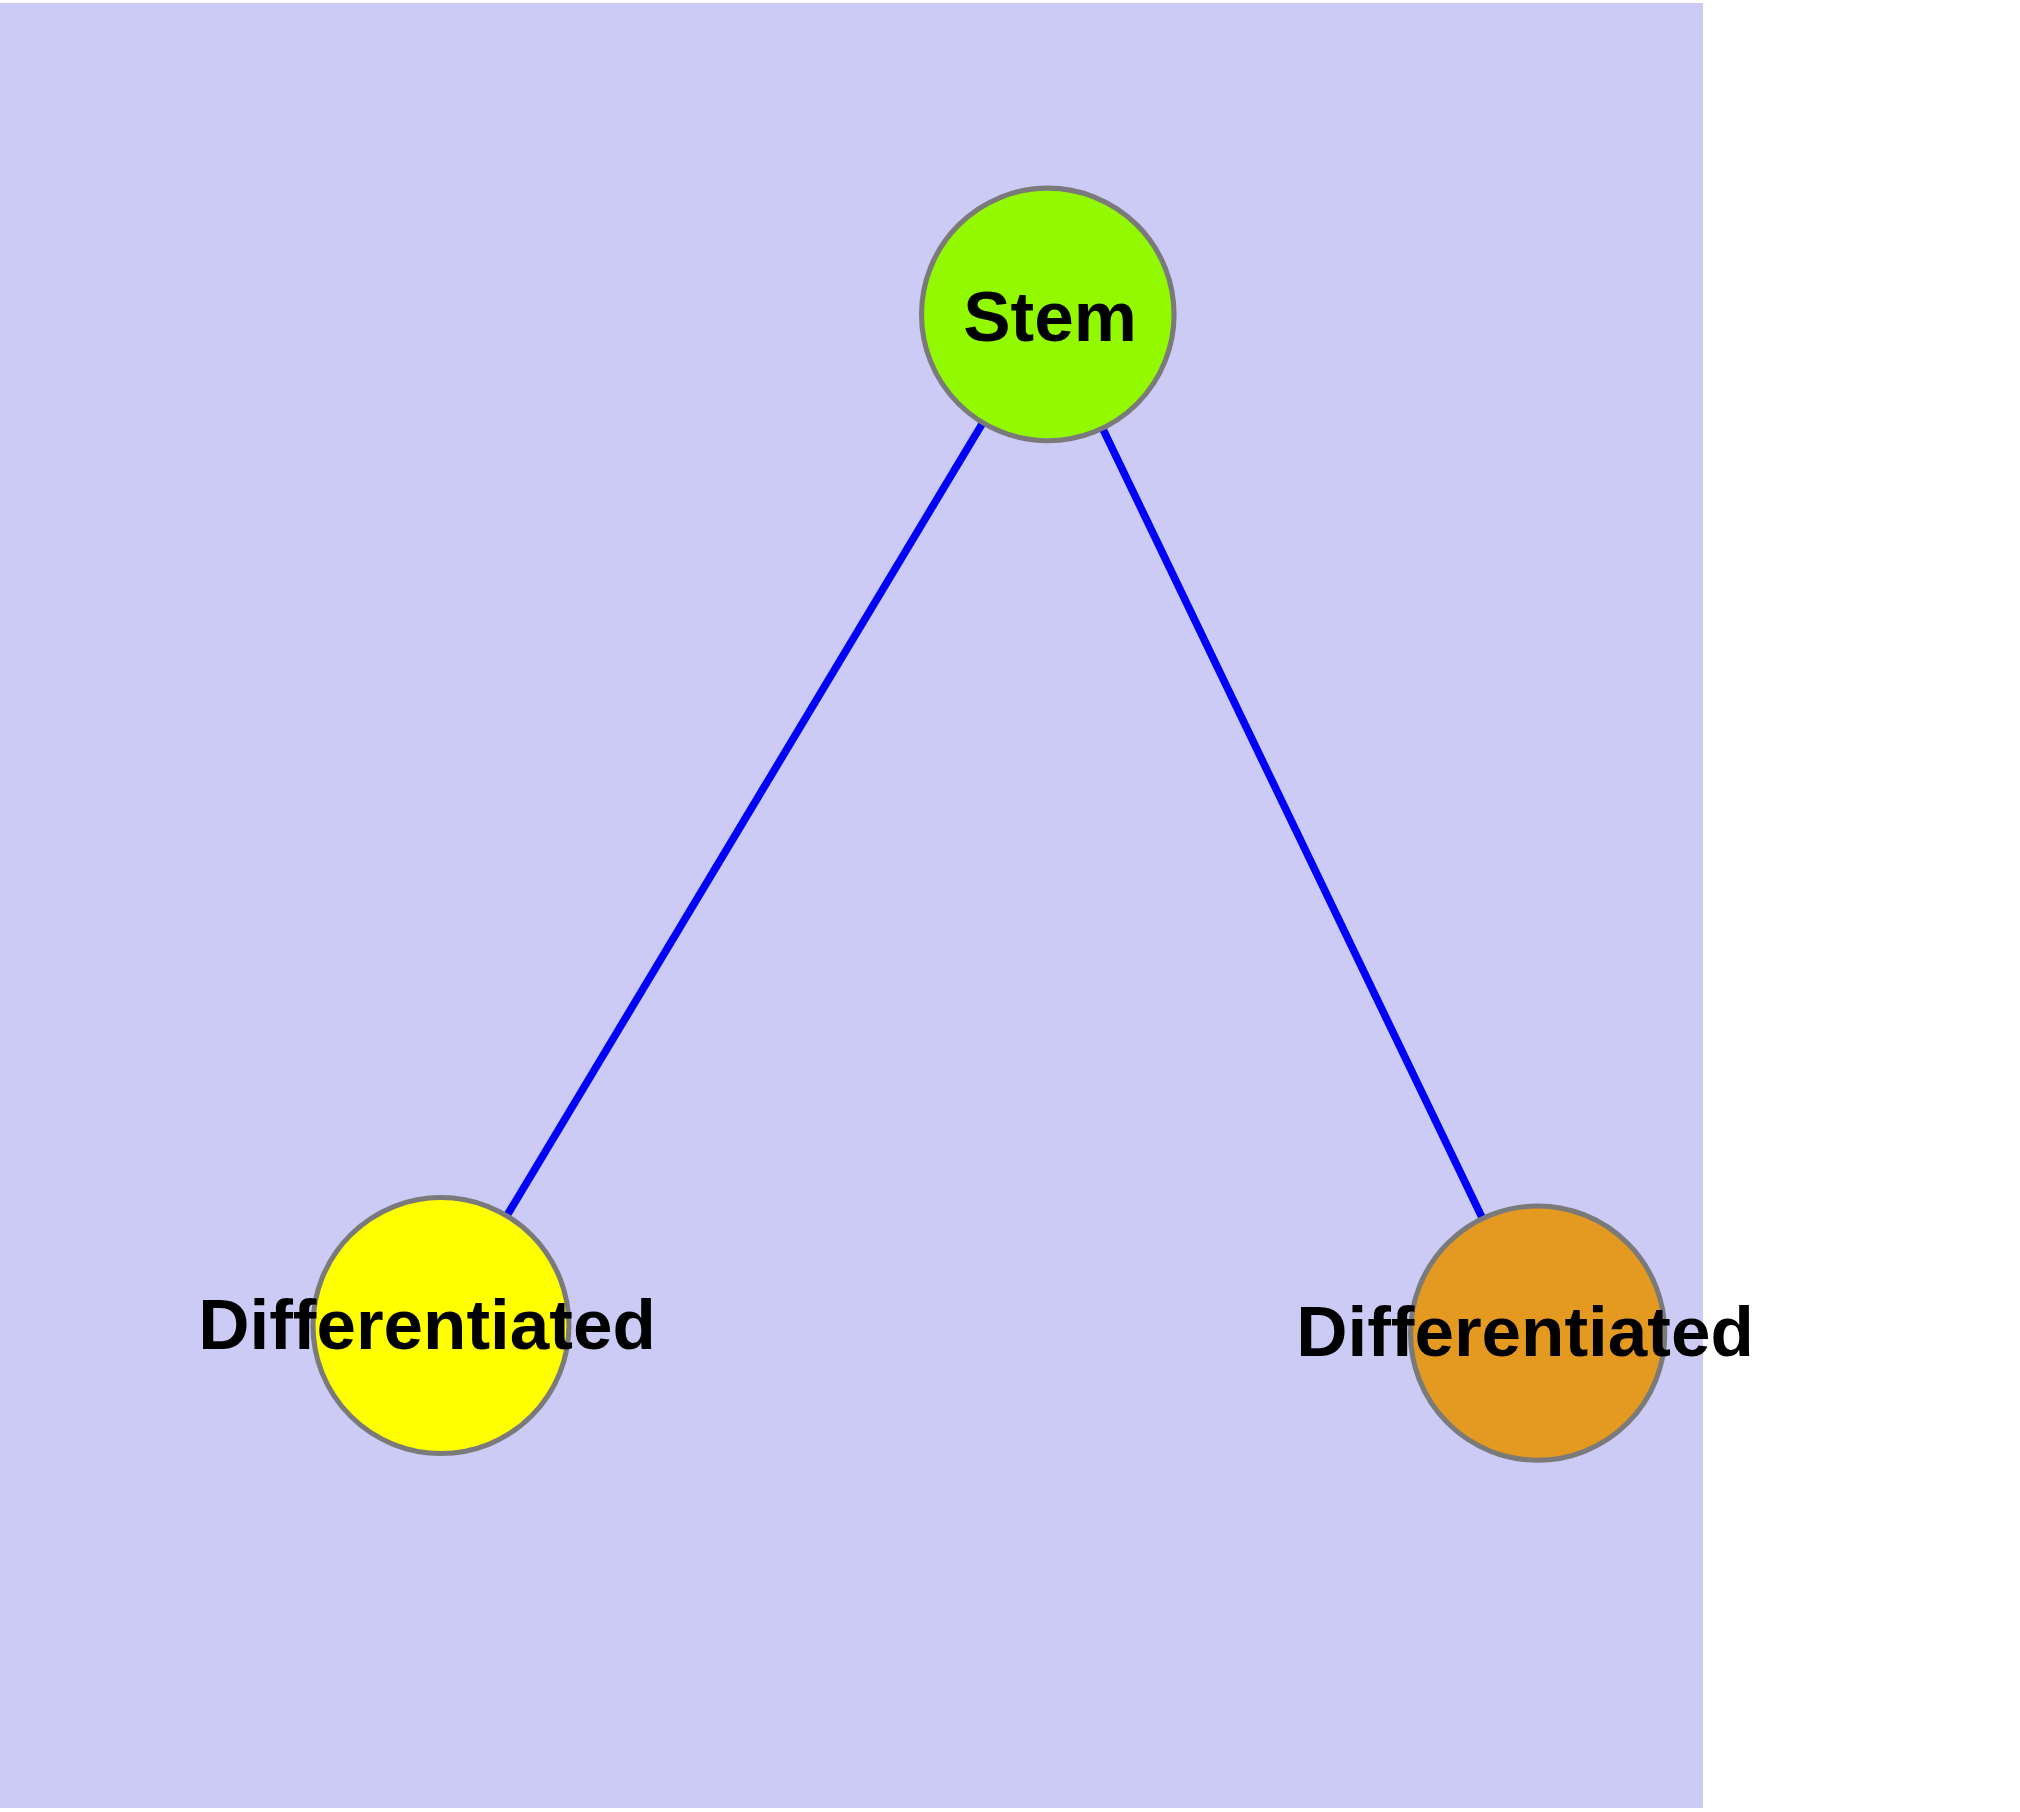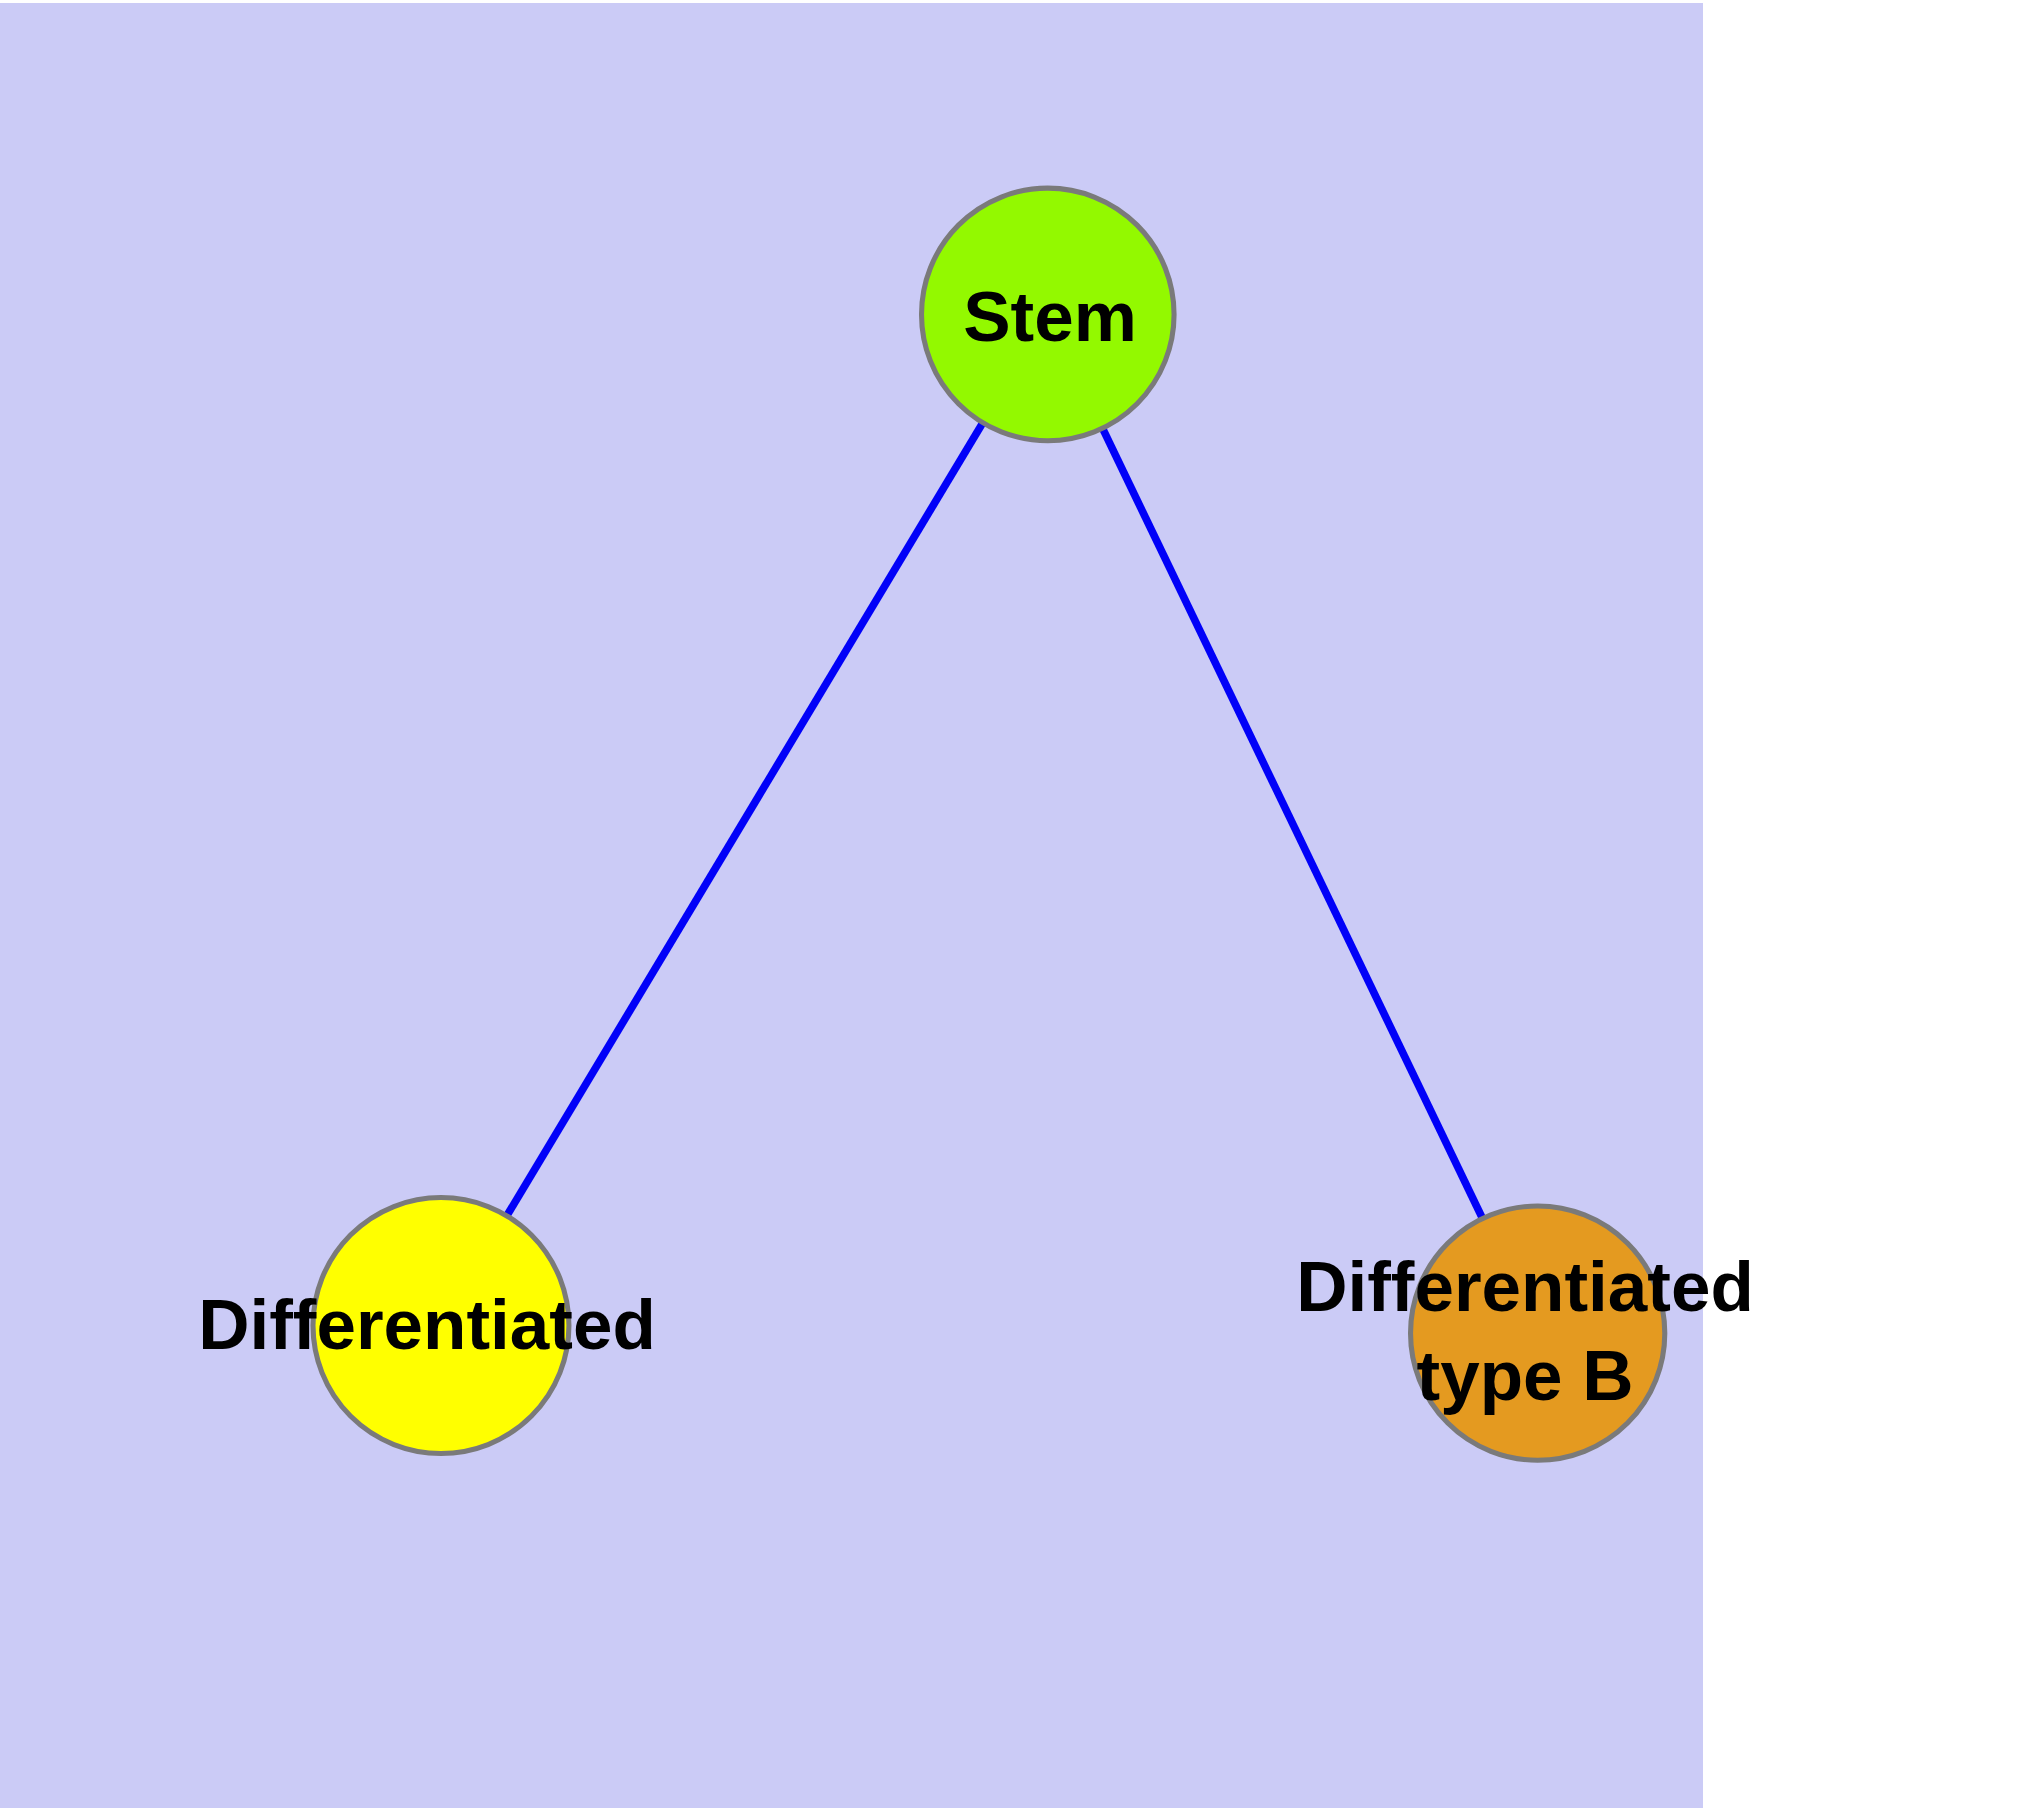--- a/index.html
+++ b/index.html
@@ -70,17 +70,16 @@
   <div class="node-label" style="left: 1050px; top: 316px;">
     <span class="label-line">Stem</span>
   </div>
 
   <div class="node-label" style="left: 427px; top: 1324px;">
     <span class="label-line">Differentiated</span>
   </div>
 
   <div class="node-label" style="left: 1525px; top: 1331px;">
     <span class="label-line">Differentiated</span>
-    <span class="label-line">type B</span>
   </div>
 
 </div>
 
 
 </body></html>

